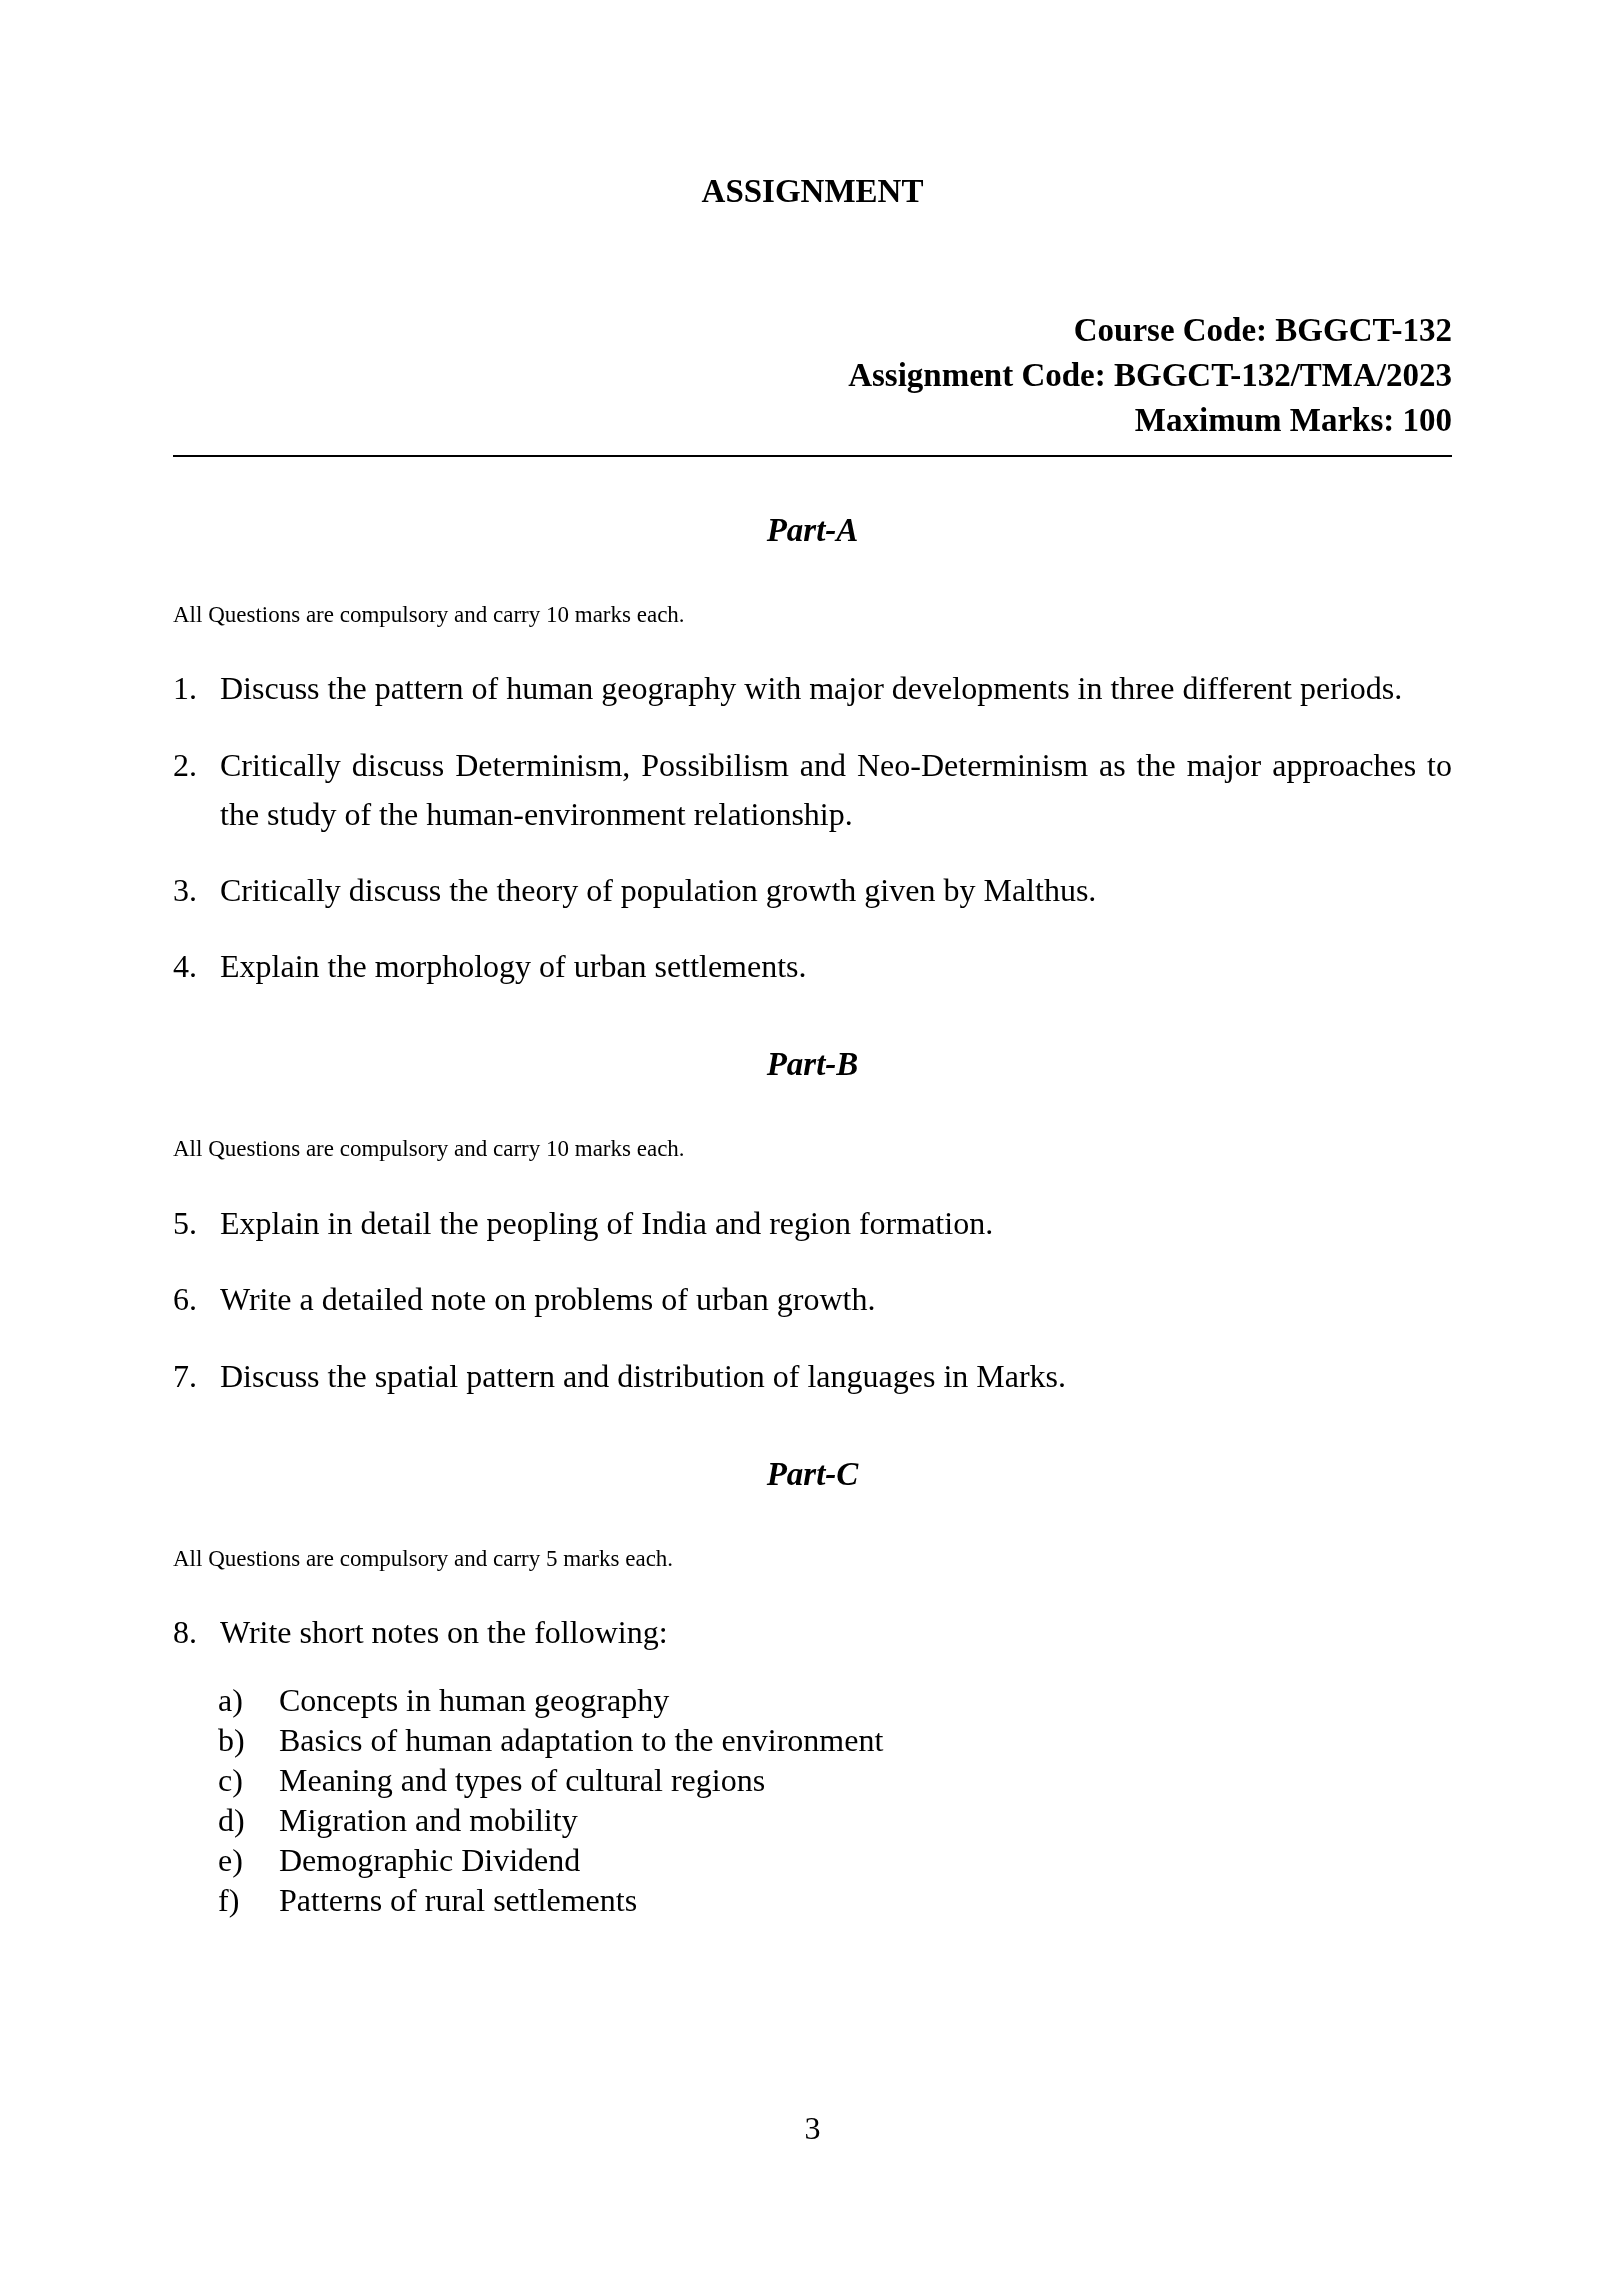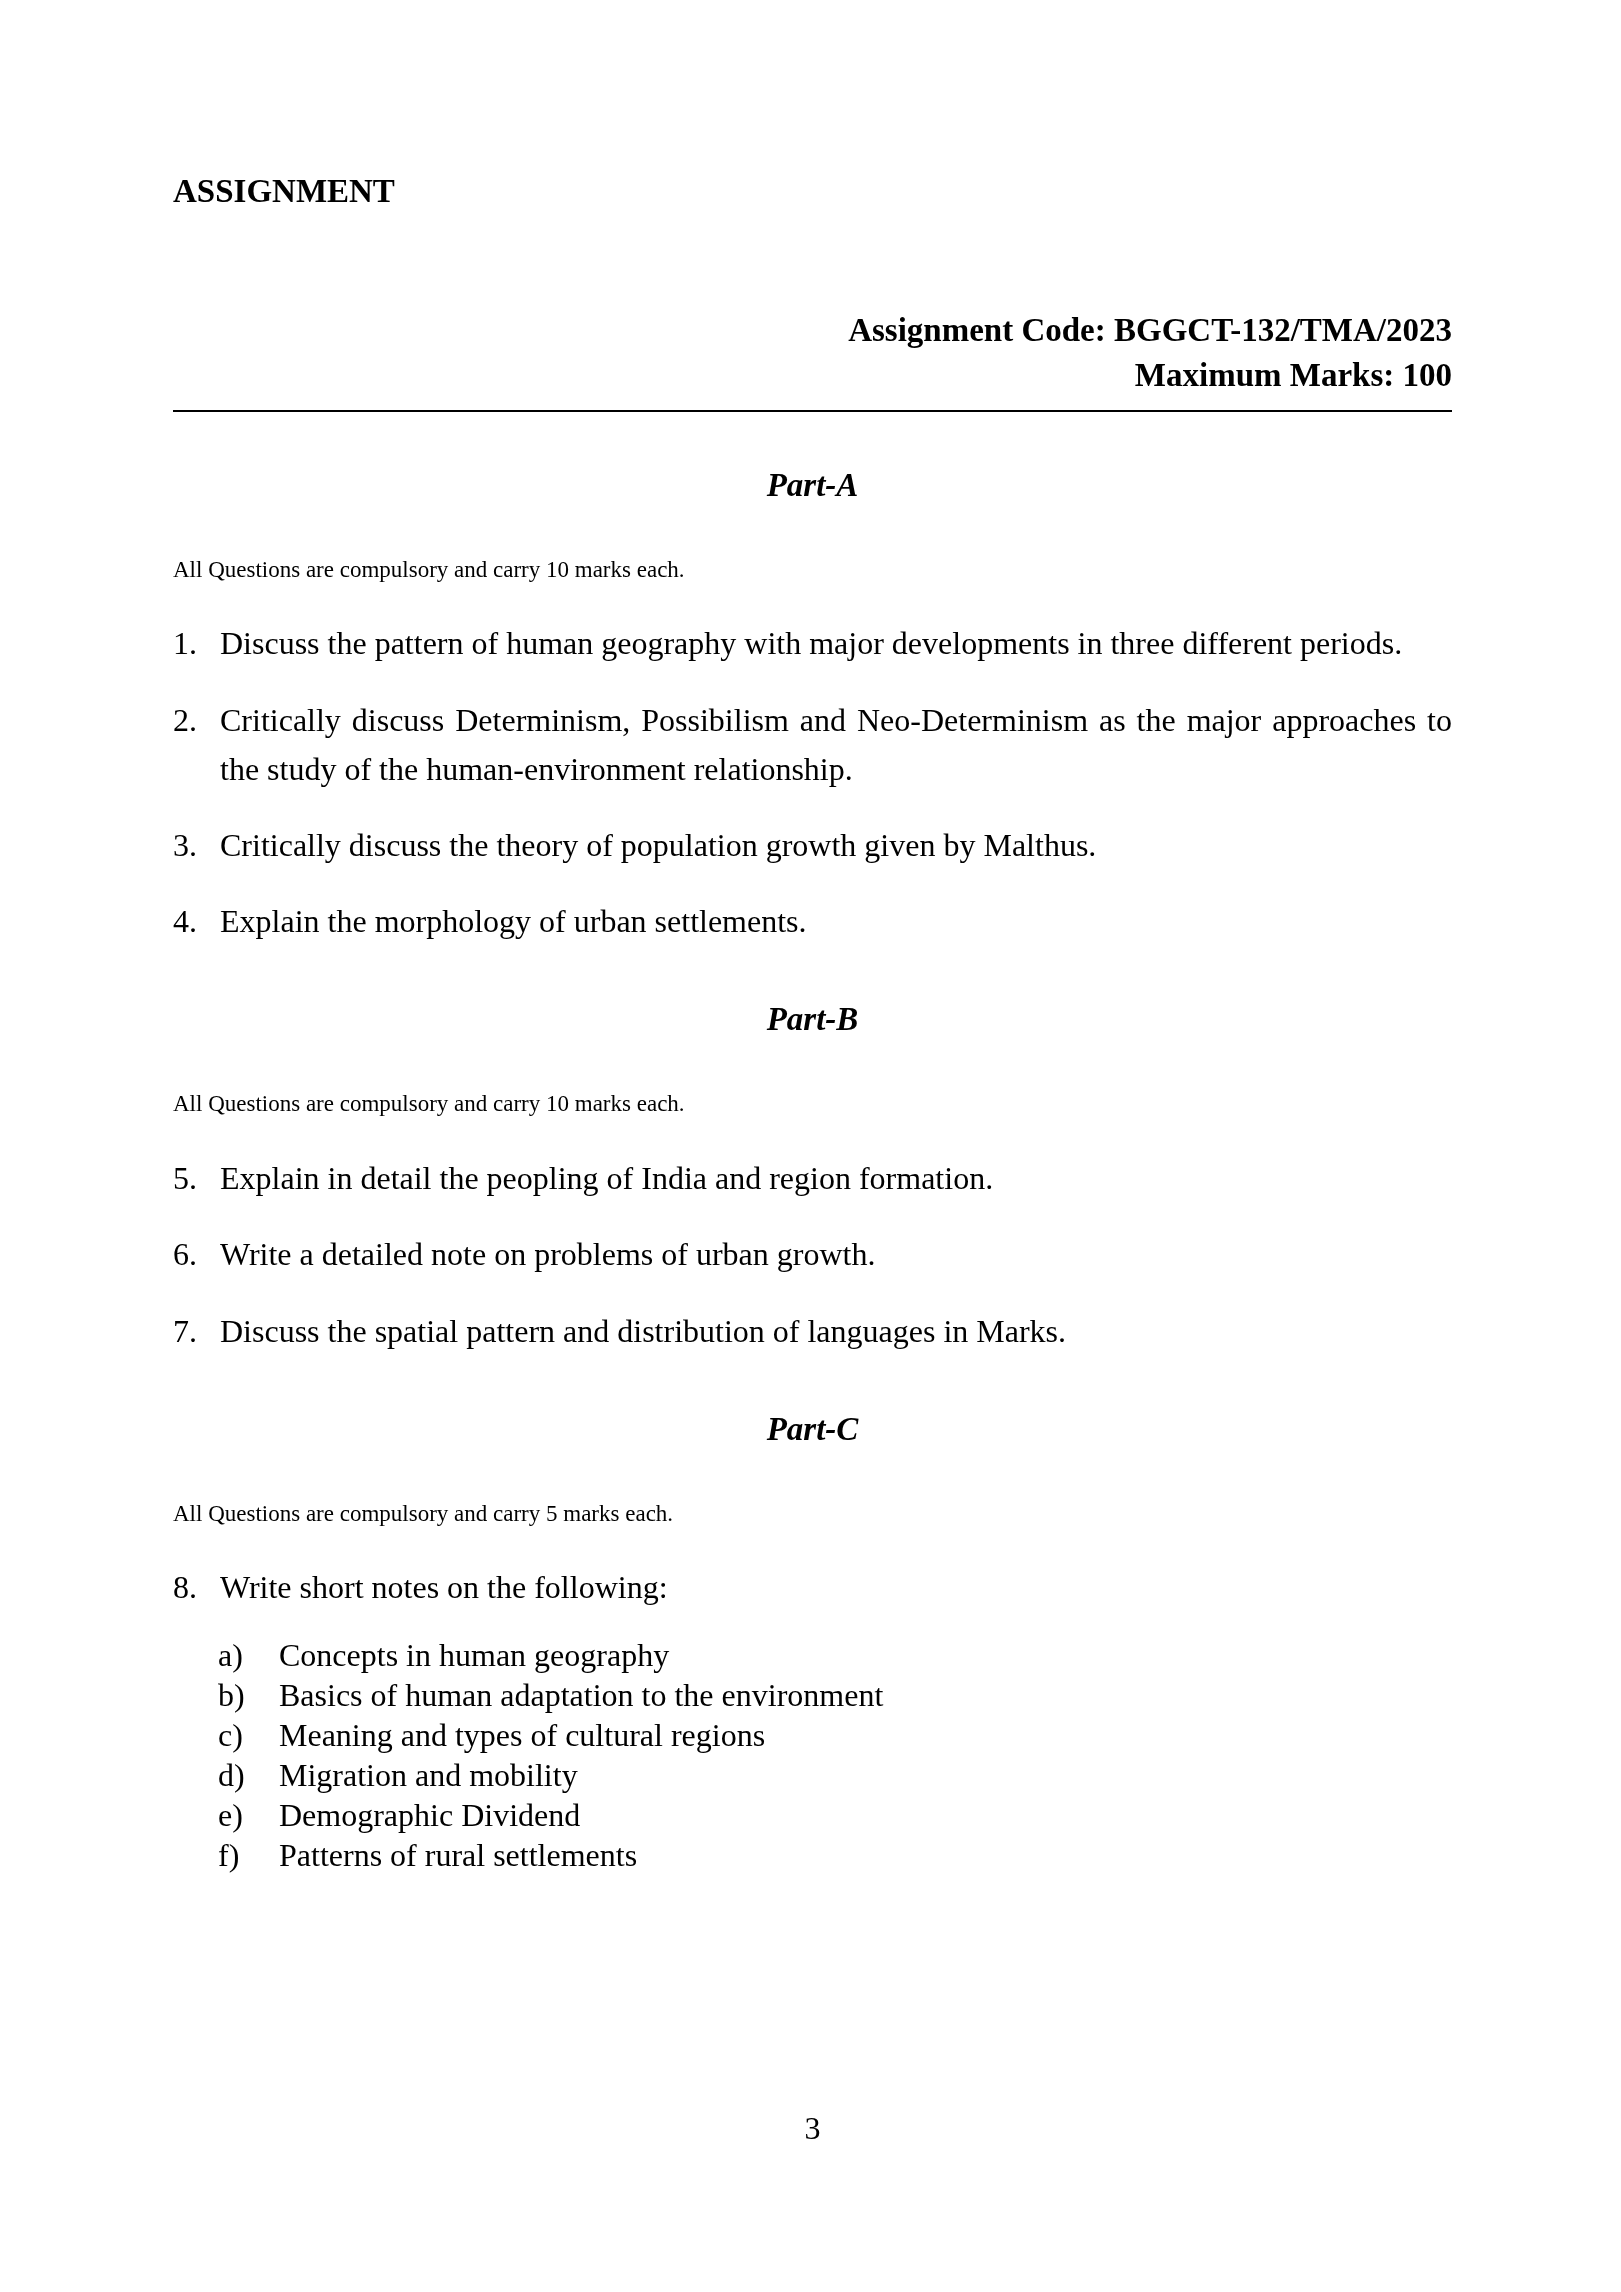--- a/index.html
+++ b/index.html
@@ -18,21 +18,21 @@
     overflow: hidden;
   }
   .content {
     position: absolute;
     left: 173px;
     top: 0;
     width: 1279px;
   }
   .doc-title {
     margin-top: 169px;
-    text-align: left;
+    text-align: center;
     font-weight: 700;
     font-size: 33px;
     line-height: 45px;
   }
   .header-block {
     margin-top: 94px;
     text-align: right;
     font-weight: 700;
     font-size: 33px;
     line-height: 45px;
@@ -95,20 +95,21 @@
 </style>
 </head>
 <body>
 
 <div class="page">
   <div class="content">
 
     <div class="doc-title">ASSIGNMENT</div>
 
     <div class="header-block">
+      <div>Course Code: BGGCT-132</div>
       <div>Assignment Code: BGGCT-132/TMA/2023</div>
       <div>Maximum Marks: 100</div>
     </div>
 
     <hr class="header-divider">
 
     <div class="part-heading">Part-A</div>
     <div class="instruction">All Questions are compulsory and carry 10 marks each.</div>
 
     <div class="question">

